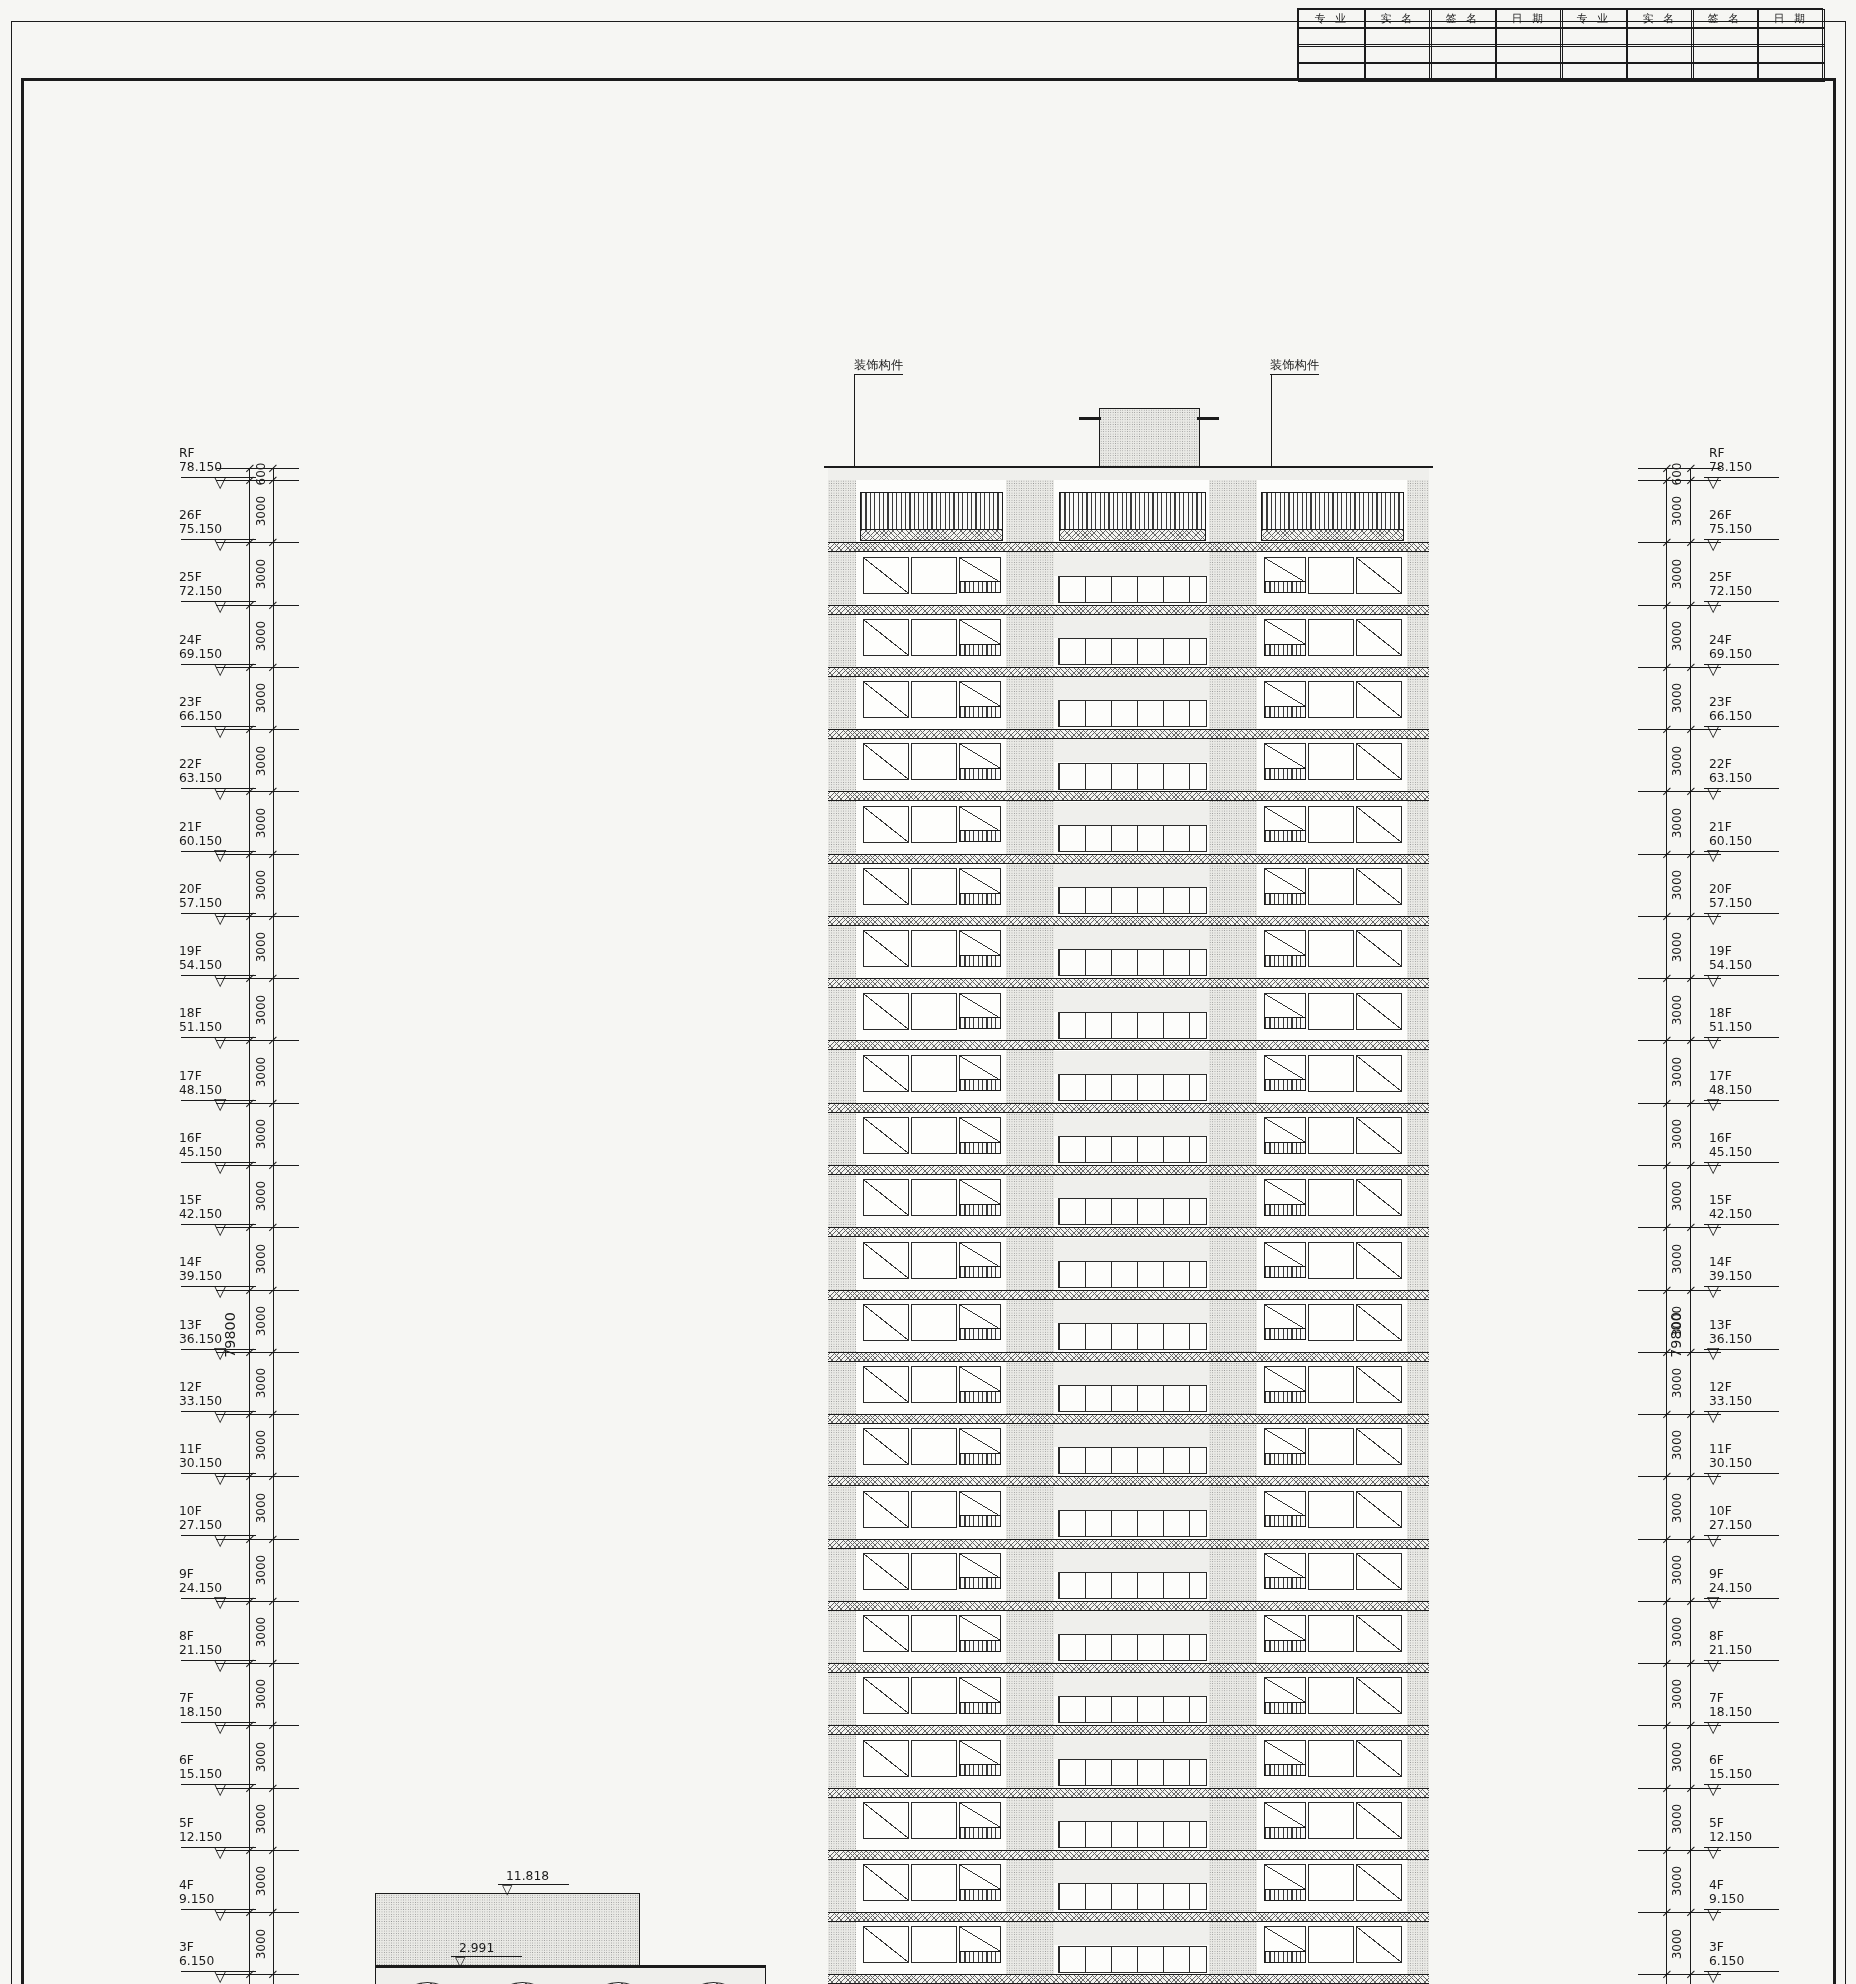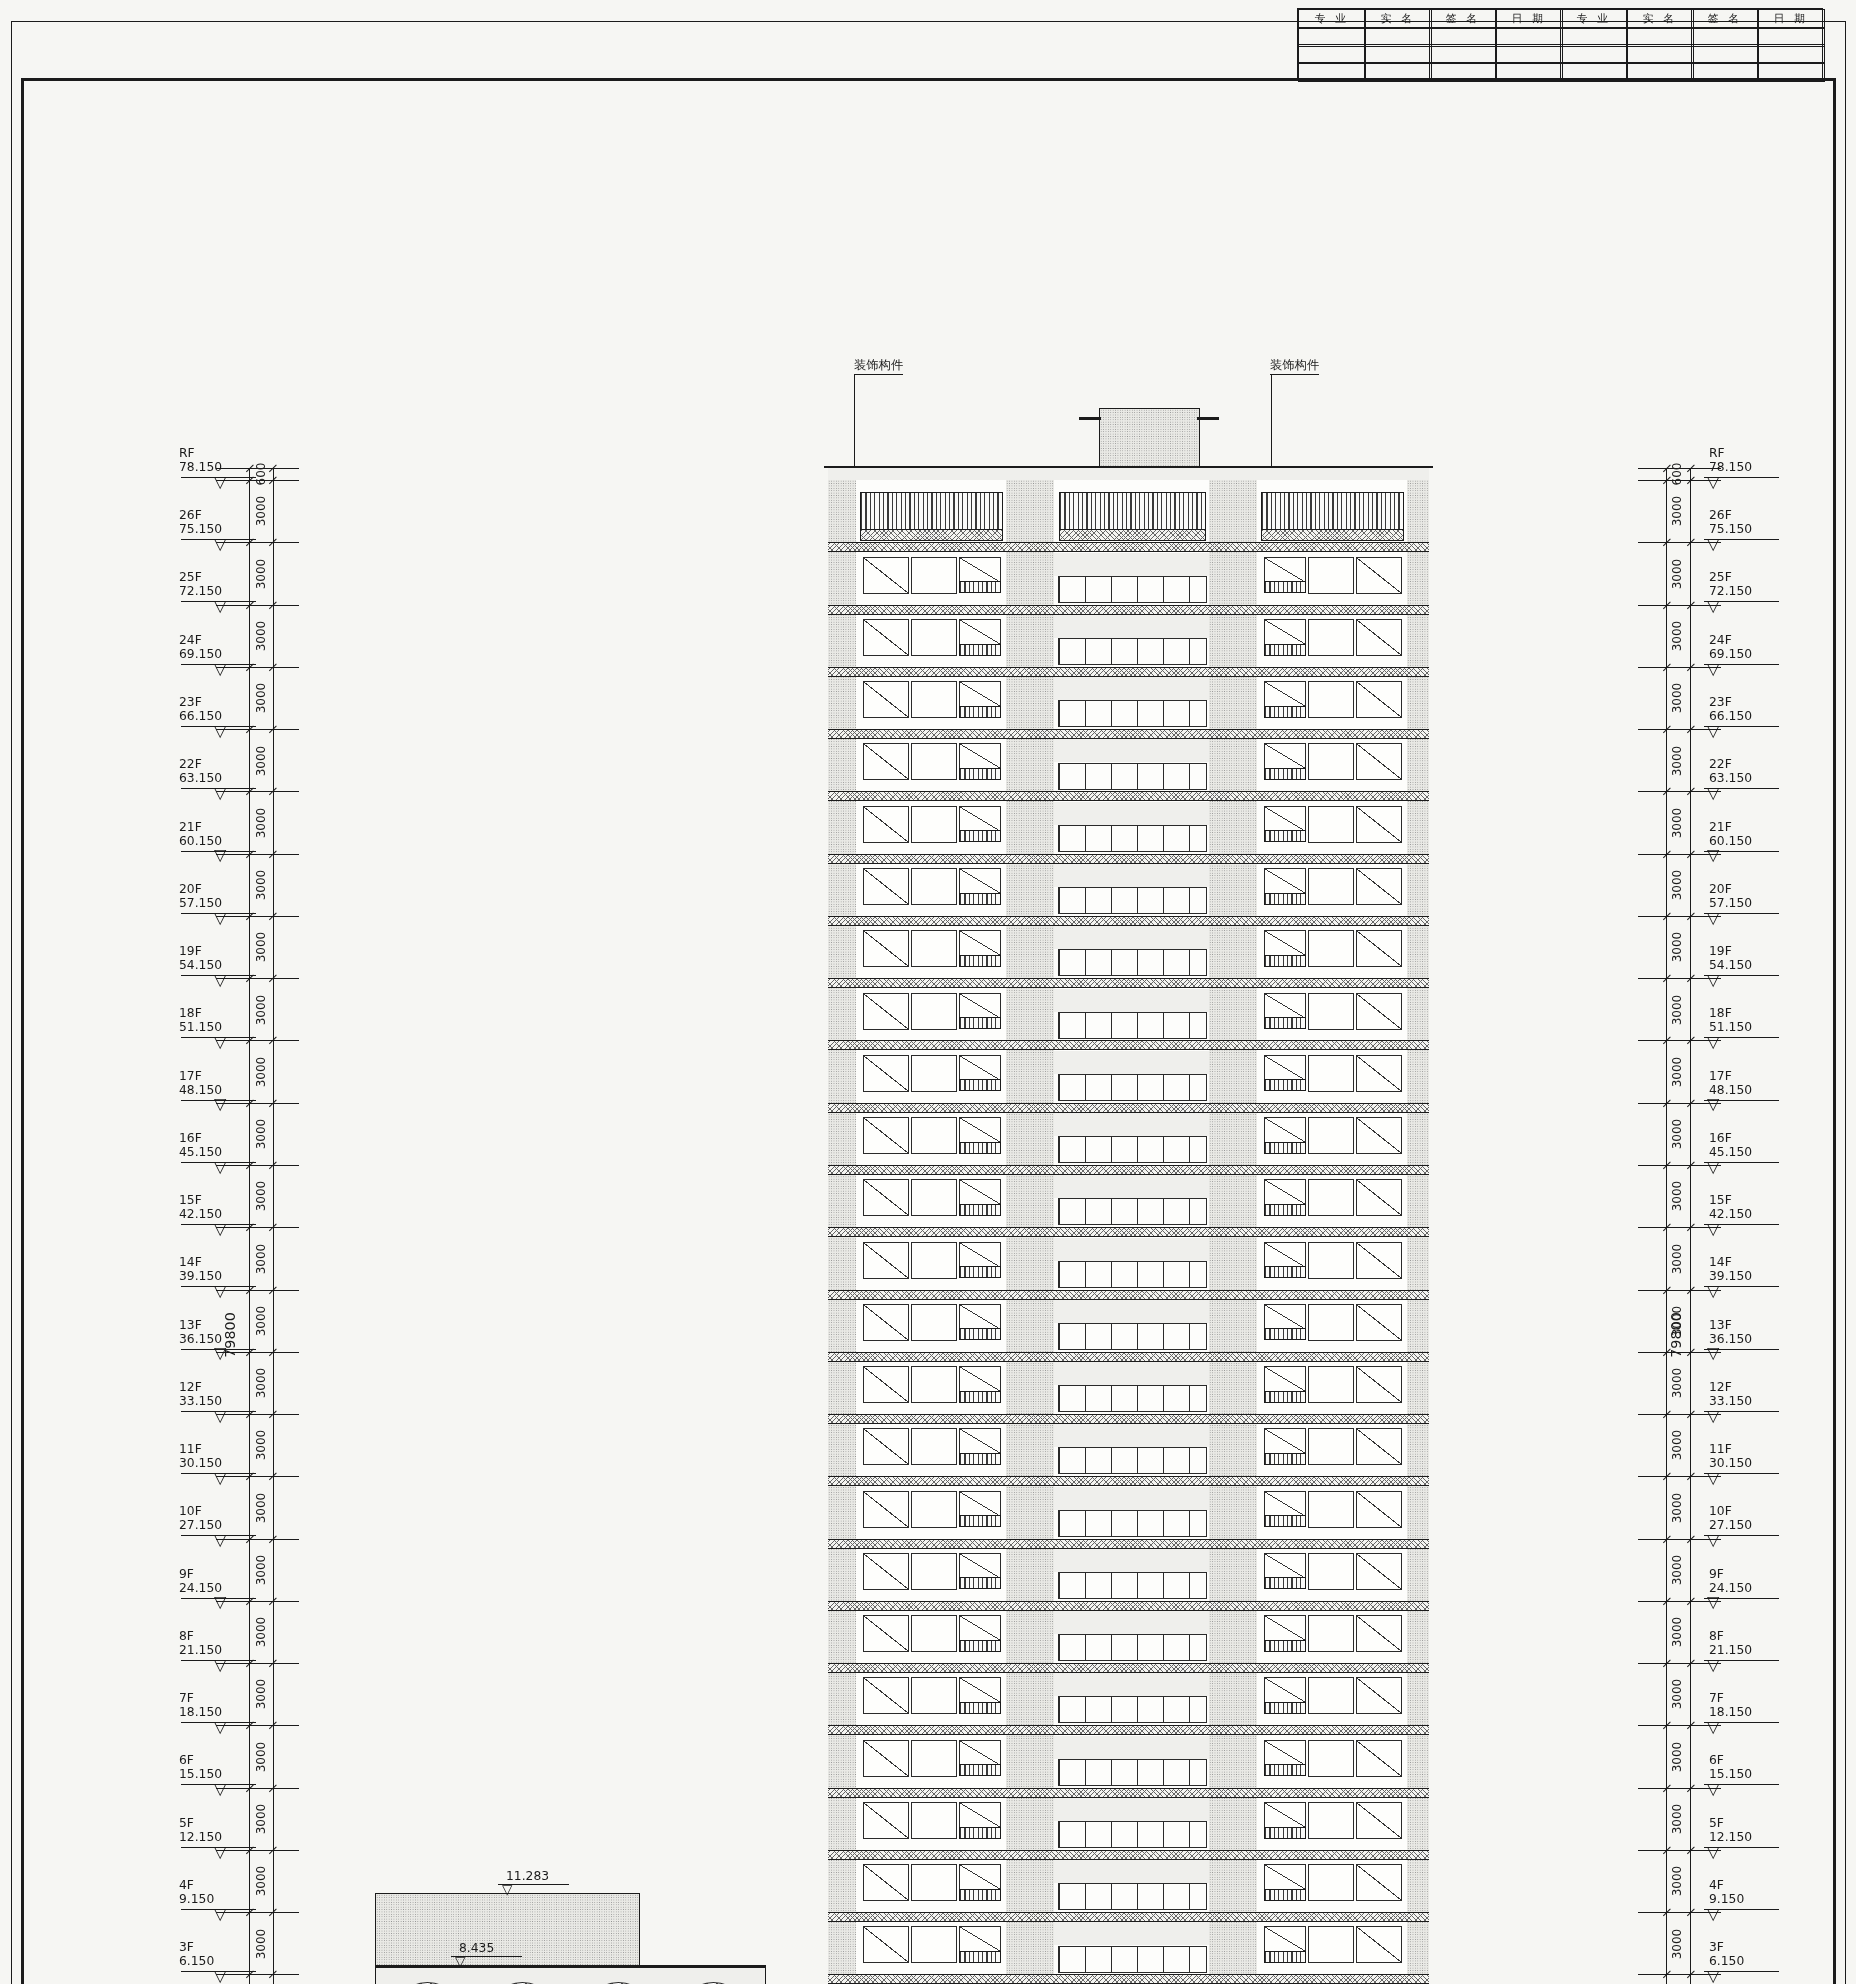--- a/index.html
+++ b/index.html
@@ -850,24 +850,24 @@
     <div class="win diag" style="left:1356px;top:1926px;width:44px;height:35px;"></div>
     <div class="abs xhatch" style="left:828px;top:1974px;width:601px;height:10.3px;border-top:1.4px solid #1b1b1b;border-bottom:1.4px solid #1b1b1b;box-sizing:border-box;"></div>
     <div class="abs stipple" style="left:1054px;top:1985px;width:155px;height:23px;"></div>
     <div class="abs stipple dense" style="left:375px;top:1893px;width:265px;height:73px;border:1.4px solid #1b1b1b;box-sizing:border-box;"></div>
     <div class="ln" style="left:375px;top:1965px;width:391px;height:2.4px;"></div>
     <div class="abs stipple" style="left:375px;top:1967px;width:391px;height:138px;border:1.2px solid #1b1b1b;box-sizing:border-box;"></div>
     <div class="arch hatch45" style="left:391px;top:1982px;width:71px;height:123px;background-color:#fff;"></div>
     <div class="arch hatch45" style="left:486px;top:1982px;width:71px;height:123px;background-color:#fff;"></div>
     <div class="arch hatch45" style="left:582px;top:1982px;width:71px;height:123px;background-color:#fff;"></div>
     <div class="arch hatch45" style="left:677px;top:1982px;width:71px;height:123px;background-color:#fff;"></div>
-    <div class="lvlname" style="position:absolute;left:506px;top:1869px;">11.283</div>
+    <div class="lvlname" style="position:absolute;left:506px;top:1869px;">11.818</div>
     <div class="ln" style="left:498px;top:1884px;width:71px;height:1px;"></div>
     <div class="tri" style="left:502px;top:1881px;font-size:13.5px;">▽</div>
-    <div class="lvlname" style="position:absolute;left:459px;top:1941px;">8.435</div>
+    <div class="lvlname" style="position:absolute;left:459px;top:1941px;">2.991</div>
     <div class="ln" style="left:451px;top:1956px;width:71px;height:1px;"></div>
     <div class="tri" style="left:455px;top:1953px;font-size:13.5px;">▽</div>
     <div class="lvlname" style="position:absolute;left:854px;top:358px;border-bottom:1px solid #1b1b1b;padding-bottom:1.6px;">装饰构件</div>
     <div class="ln" style="left:854px;top:374px;width:1px;height:94px;"></div>
     <div class="lvlname" style="position:absolute;left:1270px;top:358px;border-bottom:1px solid #1b1b1b;padding-bottom:1.6px;">装饰构件</div>
     <div class="ln" style="left:1271px;top:374px;width:1px;height:94px;"></div>
   </div>
 
 
 </body></html>

